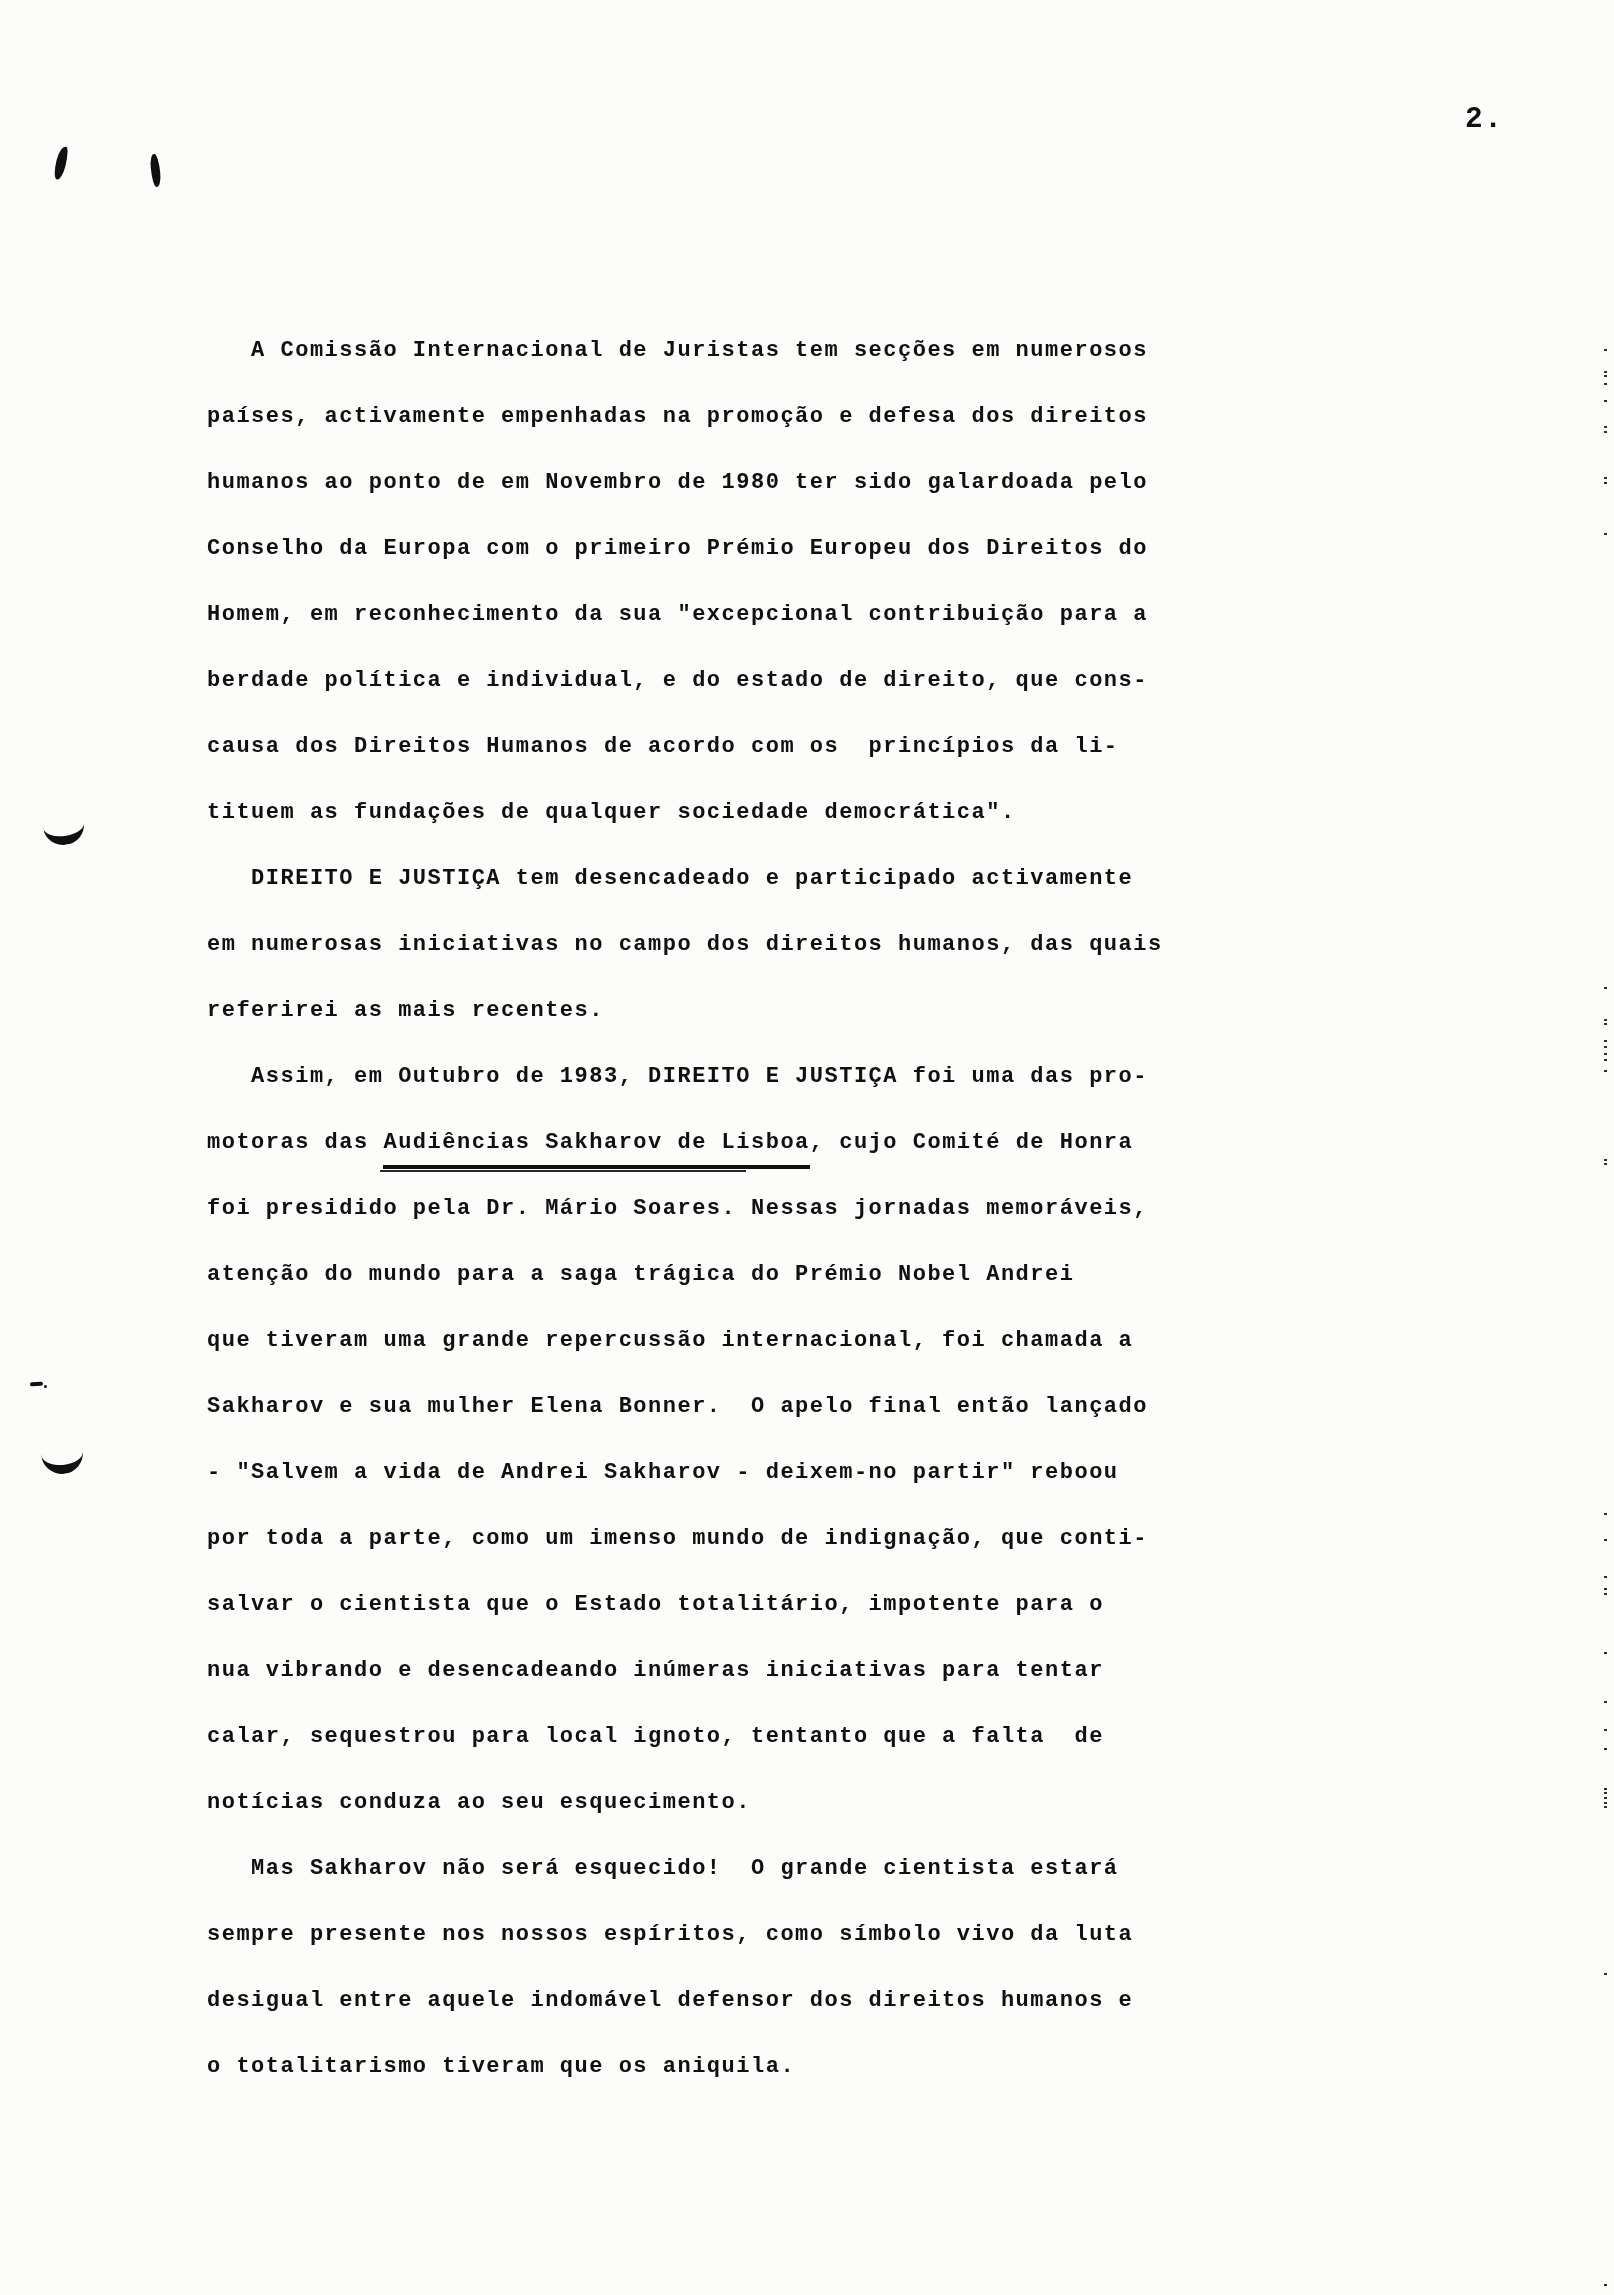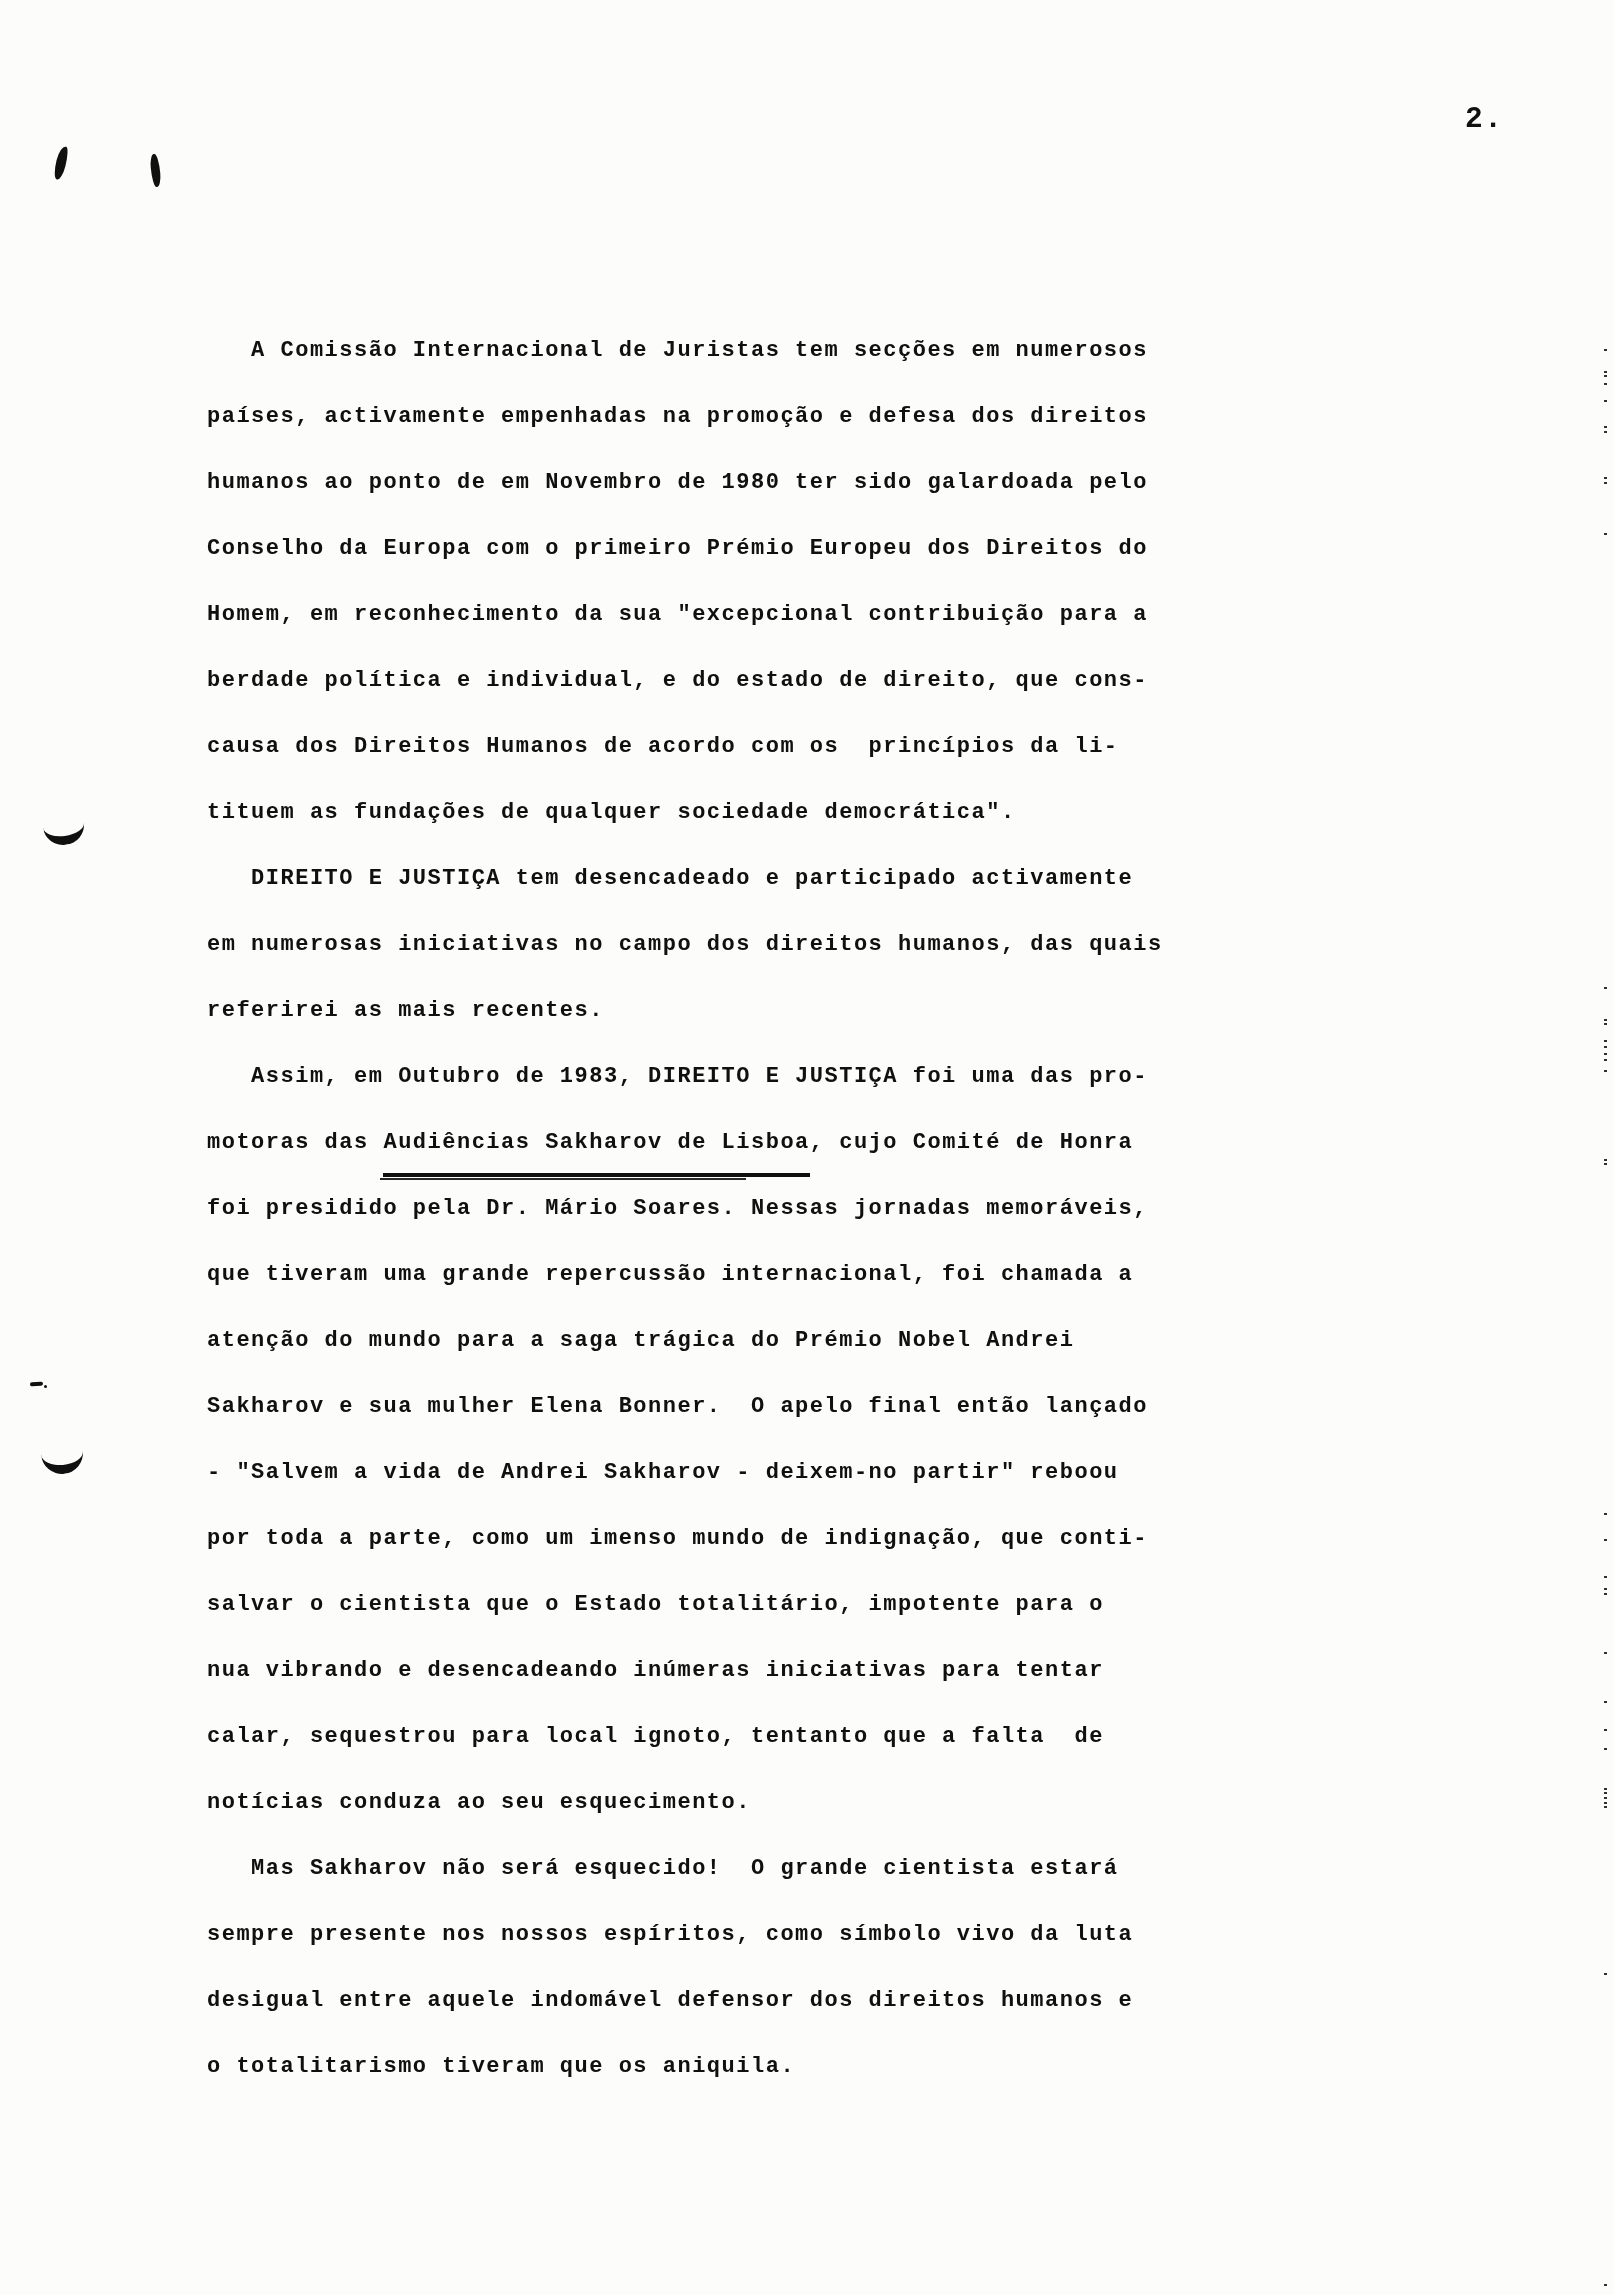--- a/index.html
+++ b/index.html
@@ -40,21 +40,21 @@
     line-height: 66px;
   }
   .tline {
     white-space: pre;
     height: 66px;
   }
   
   .u {
     position: relative;
     border-bottom: 4.6px solid var(--ink, #101010);
-    padding-bottom: 18px;
+    padding-bottom: 10px;
   }
   .u::after {
     content: "";
     position: absolute;
     left: -3.9px;
     bottom: -7.2px;
     width: 86%;
     height: 2px;
     background: var(--ink, #101010);
     opacity: 0.9;
@@ -108,22 +108,22 @@
       <div class="tline"><span>Homem, em reconhecimento da sua "excepcional contribuição para a</span></div>
       <div class="tline"><span>berdade política e individual, e do estado de direito, que cons-</span></div>
       <div class="tline"><span>causa dos Direitos Humanos de acordo com os  princípios da li-</span></div>
       <div class="tline"><span>tituem as fundações de qualquer sociedade democrática".</span></div>
       <div class="tline"><span>   DIREITO E JUSTIÇA tem desencadeado e participado activamente</span></div>
       <div class="tline"><span>em numerosas iniciativas no campo dos direitos humanos, das quais</span></div>
       <div class="tline"><span>referirei as mais recentes.</span></div>
       <div class="tline"><span>   Assim, em Outubro de 1983, DIREITO E JUSTIÇA foi uma das pro-</span></div>
       <div class="tline"><span>motoras das </span><span class="u">Audiências Sakharov de Lisboa</span><span>, cujo Comité de Honra</span></div>
       <div class="tline"><span>foi presidido pela Dr. Mário Soares. Nessas jornadas memoráveis,</span></div>
+      <div class="tline"><span>atenção do mundo para a saga trágica do Prémio Nobel Andrei</span></div>
       <div class="tline"><span>que tiveram uma grande repercussão internacional, foi chamada a</span></div>
-      <div class="tline"><span>atenção do mundo para a saga trágica do Prémio Nobel Andrei</span></div>
       <div class="tline"><span>Sakharov e sua mulher Elena Bonner.  O apelo final então lançado</span></div>
       <div class="tline"><span>- "Salvem a vida de Andrei Sakharov - deixem-no partir" reboou</span></div>
       <div class="tline"><span>por toda a parte, como um imenso mundo de indignação, que conti-</span></div>
       <div class="tline"><span>salvar o cientista que o Estado totalitário, impotente para o</span></div>
       <div class="tline"><span>nua vibrando e desencadeando inúmeras iniciativas para tentar</span></div>
       <div class="tline"><span>calar, sequestrou para local ignoto, tentanto que a falta  de</span></div>
       <div class="tline"><span>notícias conduza ao seu esquecimento.</span></div>
       <div class="tline"><span>   Mas Sakharov não será esquecido!  O grande cientista estará</span></div>
       <div class="tline"><span>sempre presente nos nossos espíritos, como símbolo vivo da luta</span></div>
       <div class="tline"><span>desigual entre aquele indomável defensor dos direitos humanos e</span></div>

